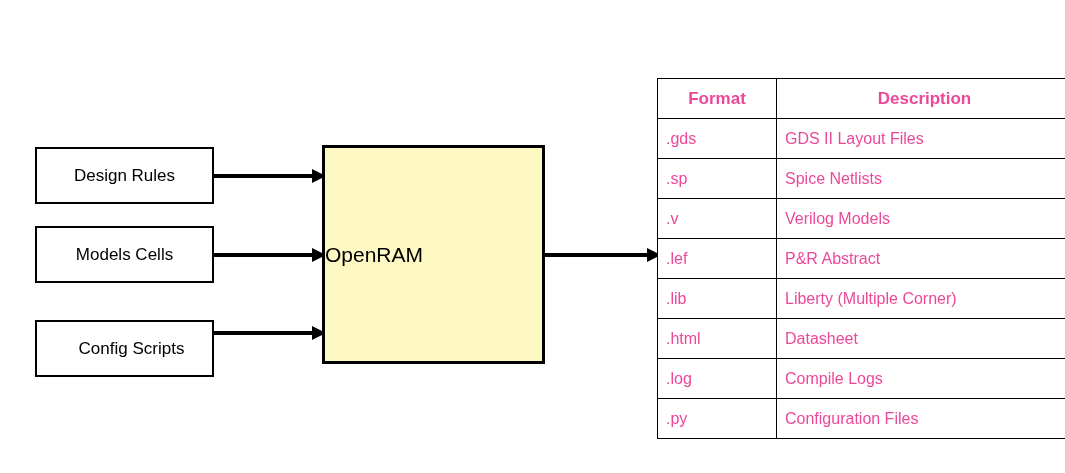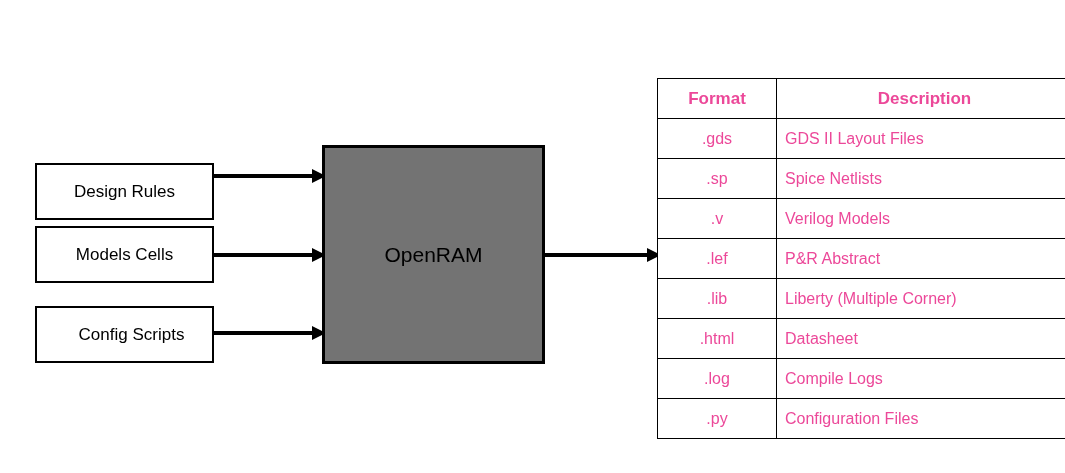--- a/index.html
+++ b/index.html
@@ -31,37 +31,37 @@
     display: flex;
     align-items: center;
     justify-content: center;
   }
   .input-box-label {
     font-size: 17px;
     line-height: 1;
     color: #000000;
     white-space: nowrap;
   }
-  #box-design-rules  { top: 147px; margin-top: 16px; }
+  #box-design-rules  { top: 147px; }
   #box-custom-cells  { top: 226px; }
-  #box-config-scripts{ top: 306px; padding-left: 14px; }
+  #box-config-scripts{ top: 320px; padding-left: 14px; }
 
   
   #openram-box {
     position: absolute;
     left: 322px;
     top: 145px;
     width: 223px;
     height: 219px;
     box-sizing: border-box;
     border: 3.5px solid #000000;
-    background: #737373;
+    background: #fef9c3;
     display: flex;
     align-items: center;
-    justify-content: center;
+    justify-content: flex-start;
   }
   #openram-label {
     font-size: 21px;
     line-height: 1;
     color: #000000;
     white-space: nowrap;
   }
 
   
   .arrow {
@@ -104,21 +104,21 @@
     font-size: 16px;
     line-height: 1;
     color: #ec4899;
     font-weight: normal;
   }
   #deliverables-table th {
     font-weight: bold;
     font-size: 17px;
     text-align: center;
   }
-  .col-format { width: 102px; text-align: center; }
+  .col-format { width: 102px; }
   .col-desc   { width: 279px; text-align: left; padding-left: 12px; }
 </style>
 </head>
 <body>
 
 <div id="canvas">
 
   <div class="input-box" id="box-design-rules">
     <span class="input-box-label">Design Rules</span>
   </div>

